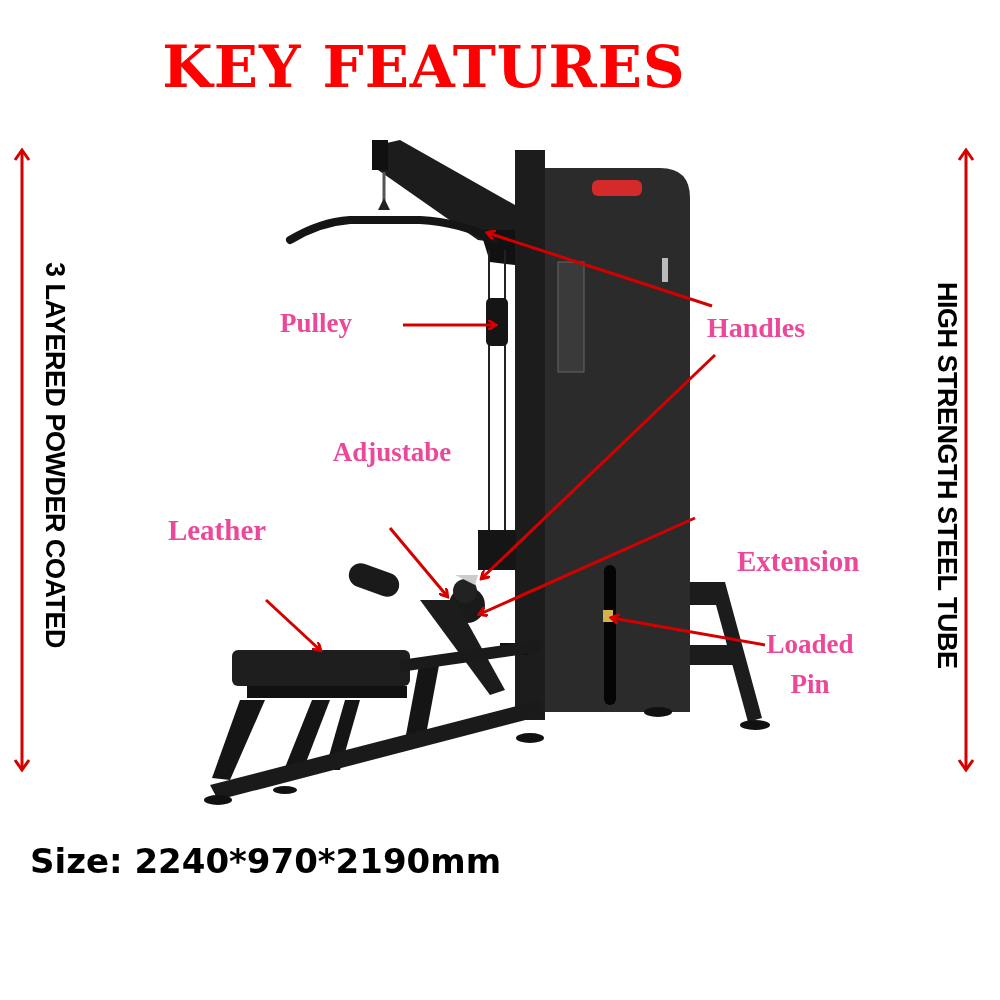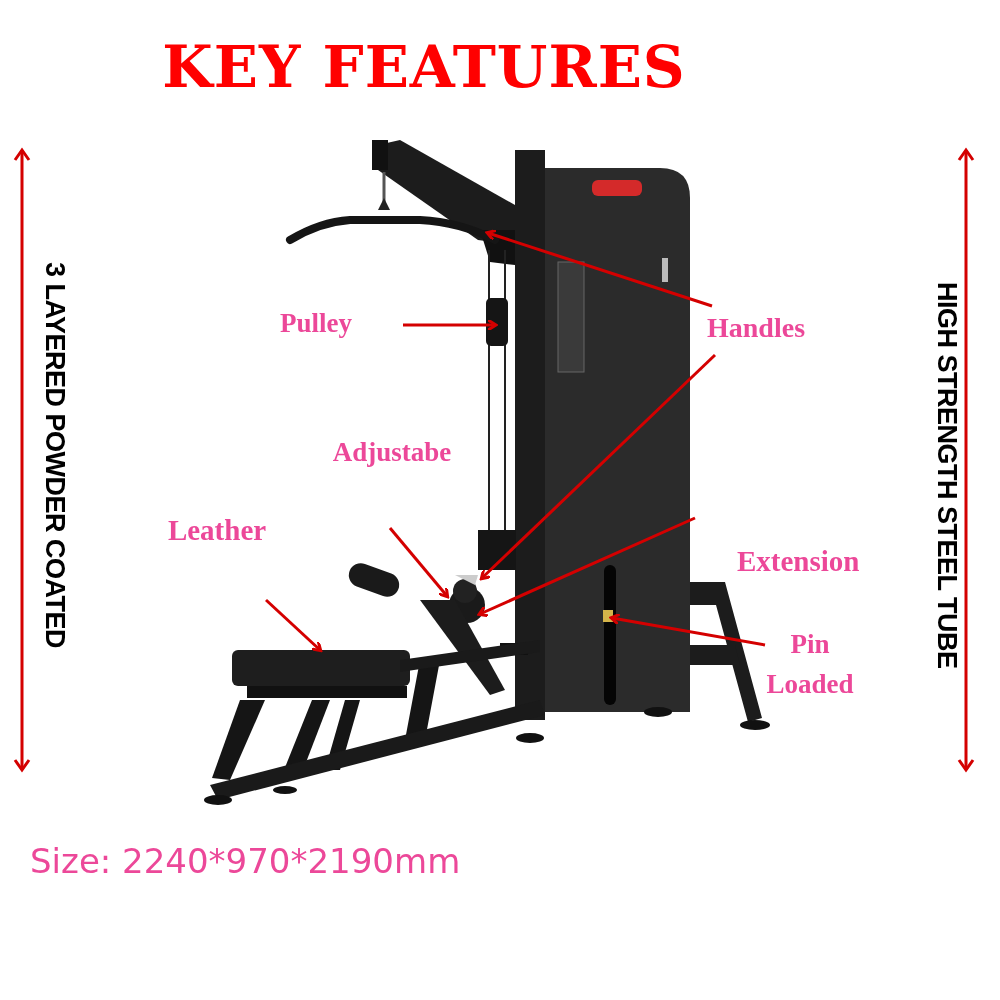--- a/index.html
+++ b/index.html
@@ -9,21 +9,21 @@
            font-family: "DejaVu Serif", "Liberation Serif", serif; font-weight: bold;
            font-size: 58px; letter-spacing: 1px; color: #ff0000; line-height: 90px; }
   .side-text { position: absolute; font-family: "Liberation Sans", sans-serif; font-weight: bold;
                font-size: 27px; letter-spacing: -0.5px; white-space: nowrap; color: #000;
                transform-origin: left top; }
   .side-left { left: 70px; top: 262px; transform: rotate(90deg); }
   .side-right { left: 962px; top: 282px; transform: rotate(90deg); }
   .label { position: absolute; font-family: Liberation Serif, serif;
            font-weight: bold; font-size: 27px; line-height: 34px; color: #ec4899; text-align: center; white-space: nowrap; }
   .specs { position: absolute; left: 30px; top: 836px; font-family: "DejaVu Sans", "Liberation Sans", sans-serif;
-           font-weight: normal; font-size: 34px; line-height: 51px; color: #ec4899; }
+           font-weight: bold; font-size: 34px; line-height: 51px; color: #000000; }
   svg.overlay { position: absolute; left: 0; top: 0; width: 1000px; height: 1000px; }
 </style>
 </head>
 <body>
 
 <div class="title">KEY FEATURES</div>
 
 <svg class="overlay" viewBox="0 0 1000 1000">
   <defs>
     <marker id="ah" markerWidth="10" markerHeight="10" refX="7" refY="5" orient="auto" markerUnits="userSpaceOnUse">
@@ -115,19 +115,19 @@
 <div class="label" style="left:280px; top:306px;">Pulley</div>
 <div class="label" style="left:707px; top:311px; font-size:28px;">Handles</div>
 <div class="label" style="left:302px; top:435px; width:180px;">
   <div>Adjustabe</div>
 </div>
 <div class="label" style="left:132px; top:510px; width:170px; font-size:29px; line-height:40px;">
   <div>Leather</div>
 </div>
 <div class="label" style="left:737px; top:497px; font-size:29px;margin-top:47px;">Extension</div>
 <div class="label" style="left:745px; top:624px; width:130px; line-height:40px;">
+  <div>Loaded</div>
   <div>Pin</div>
-  <div>Loaded</div>
 </div>
 
 <div class="specs">
   <div>Size: 2240*970*2190mm</div>
 </div>
 
 </body></html>

